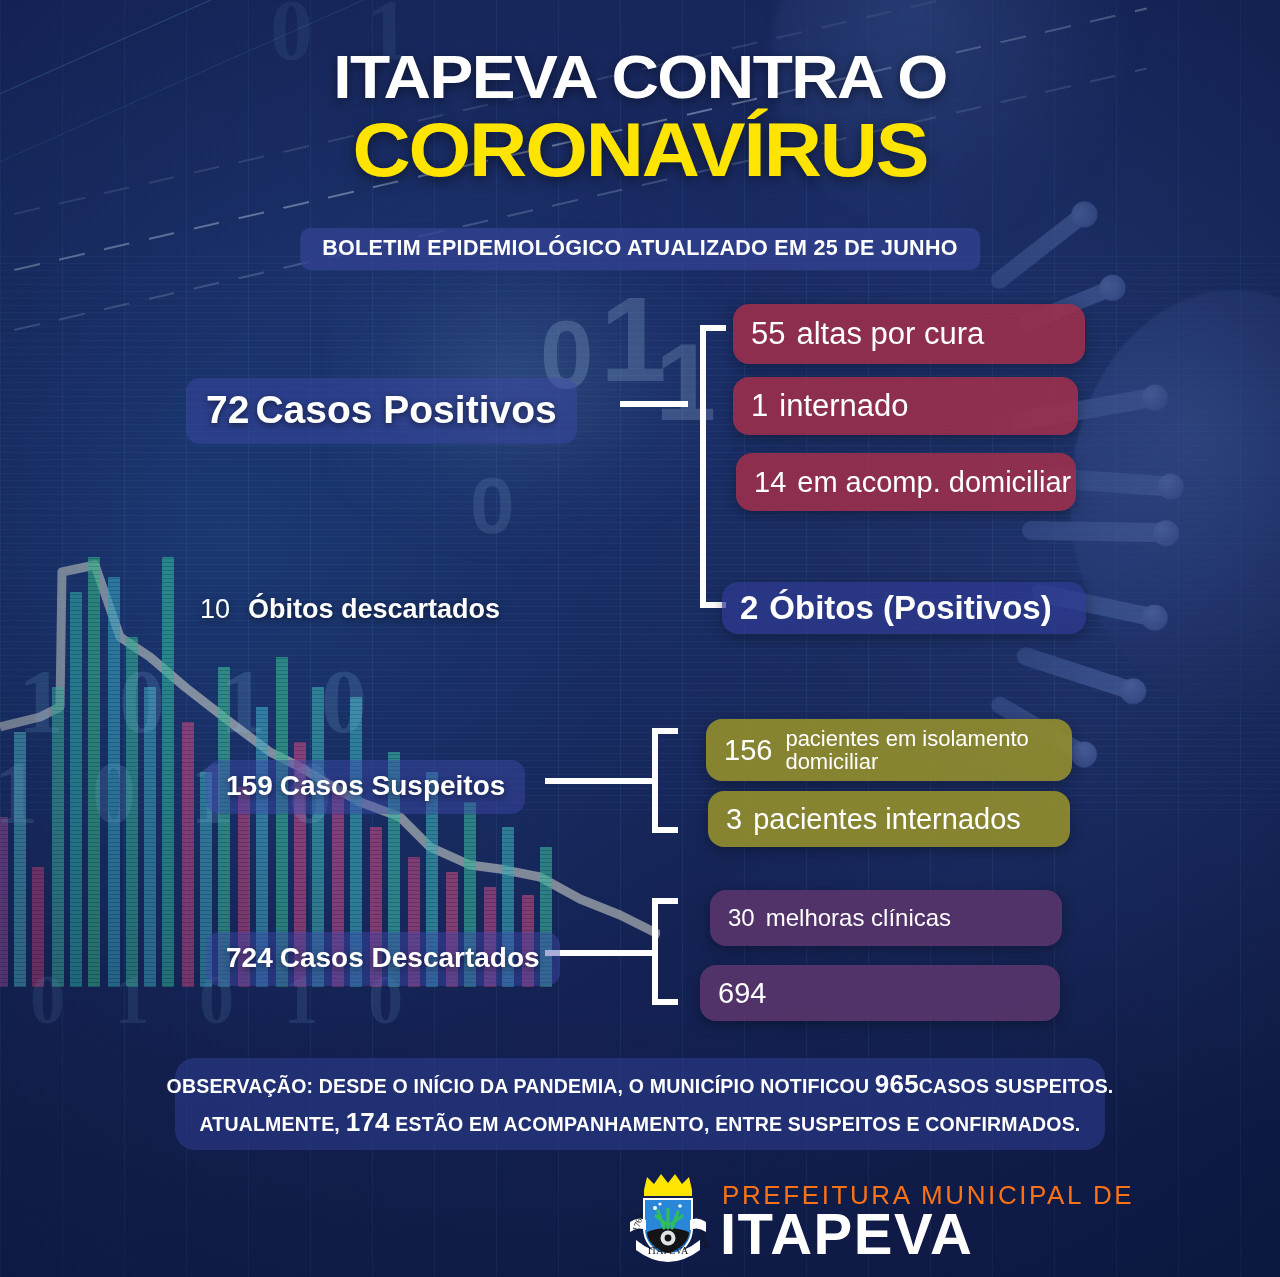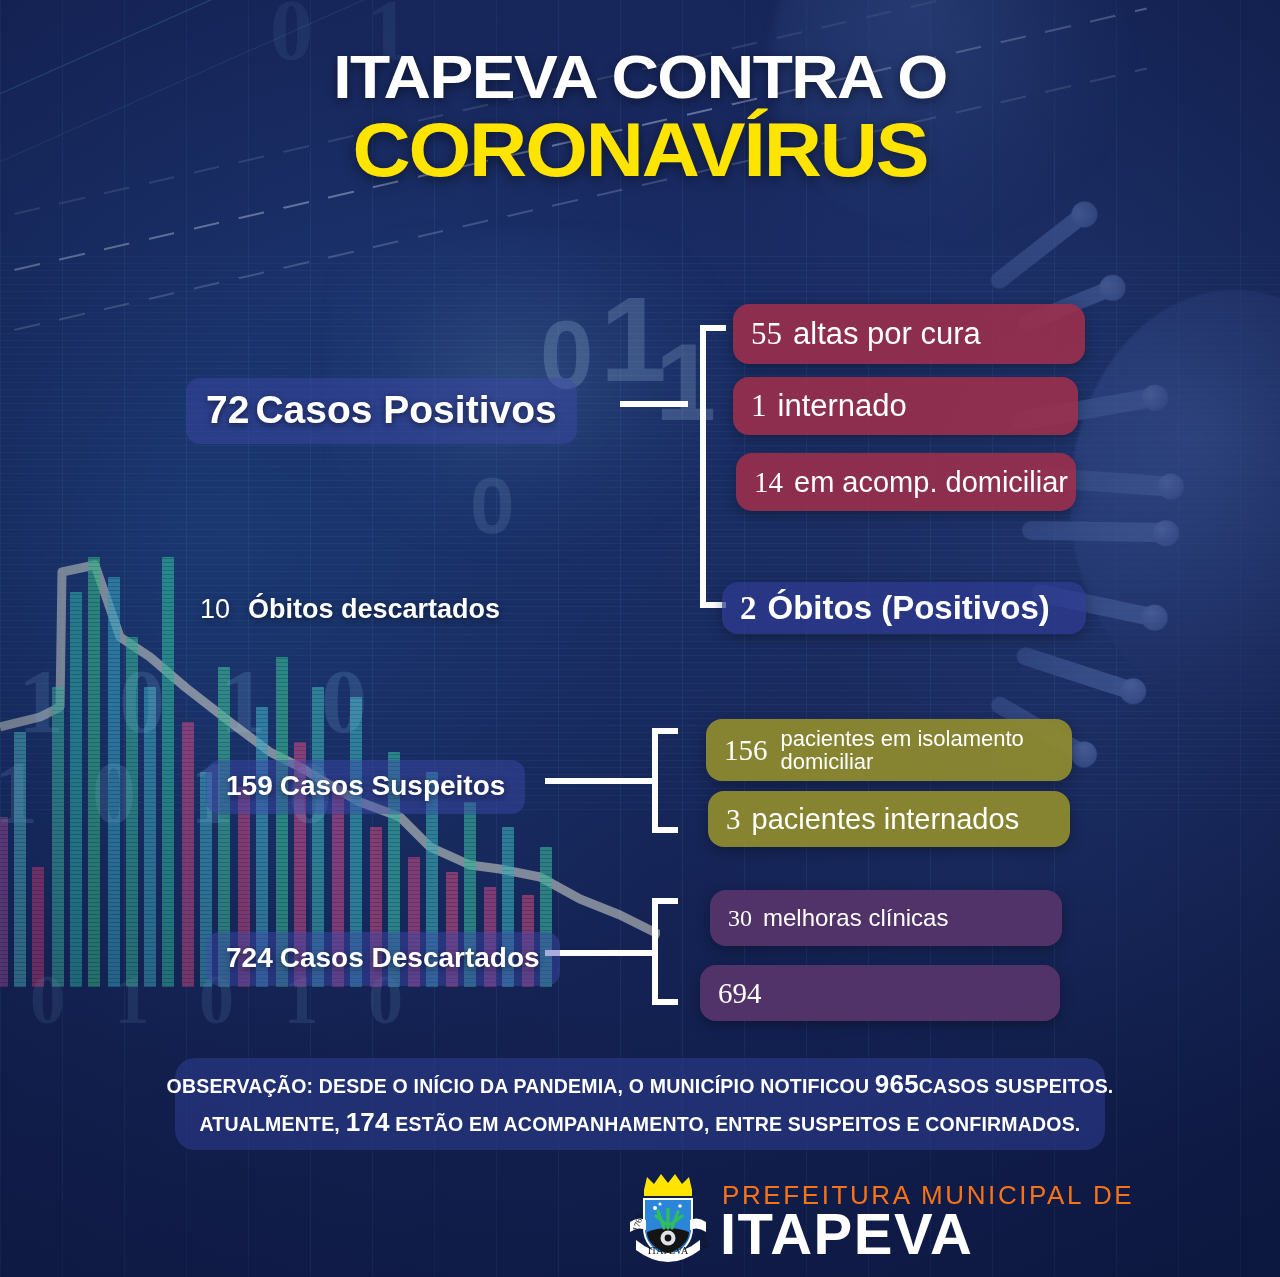--- a/index.html
+++ b/index.html
@@ -144,21 +144,21 @@
   #cat-suspeitos .num { margin-right:7px; }
   #cat-descartados { left:206px; top:932px; font-size:28px; }
   #cat-descartados .num { margin-right:7px; }
 
   
   .vbox {
     position:absolute; color:#fff; display:flex; align-items:center;
     border-radius:16px; box-shadow:0 4px 14px rgba(0,0,0,.3);
     padding:0 18px; white-space:nowrap;
   }
-  .vbox .n { font-weight:normal;font-family:Liberation Serif, serif; }
+  .vbox .n { font-weight:normal; }
   .vbox .t { font-weight:normal; }
 
   .red   { background:rgba(158,47,76,.88); }
   .olive { background:rgba(143,139,46,.93); }
   .purp  { background:rgba(87,53,107,.93); }
   .navy  { background:rgba(46,58,146,.72); }
 
   #box-altas      { left:733px; top:304px; width:352px; height:60px; font-size:31px; }
   #box-internado  { left:733px; top:377px; width:345px; height:58px; font-size:31px; }
   #box-acomp      { left:736px; top:453px; width:340px; height:58px; font-size:29px; }
@@ -279,20 +279,21 @@
     <span class="spike" style="right:215px; top:680px; width:110px; height:17px; transform:rotate(30deg);"></span>
   </div>
   <div class="virus2"></div>
   <div class="vignette"></div>
 </div>
 
 <div id="content">
 
   <div class="title-main">ITAPEVA CONTRA O</div>
   <div class="title-sub">CORONAVÍRUS</div>
+  <div class="title-bar">BOLETIM EPIDEMIOLÓGICO ATUALIZADO EM  25 DE JUNHO</div>
 
   <div class="conn" style="left:620px; top:401px; width:68px;  height:6px;"></div>
   <div class="conn" style="left:700px; top:325px; width:6px;   height:283px;"></div>
   <div class="conn" style="left:700px; top:325px; width:26px;  height:6px;"></div>
   <div class="conn" style="left:700px; top:602px; width:26px;  height:6px;"></div>
 
   <div class="conn" style="left:545px; top:778px; width:110px; height:6px;"></div>
   <div class="conn" style="left:652px; top:728px; width:6px;   height:105px;"></div>
   <div class="conn" style="left:652px; top:728px; width:26px;  height:6px;"></div>
   <div class="conn" style="left:652px; top:827px; width:26px;  height:6px;"></div>

